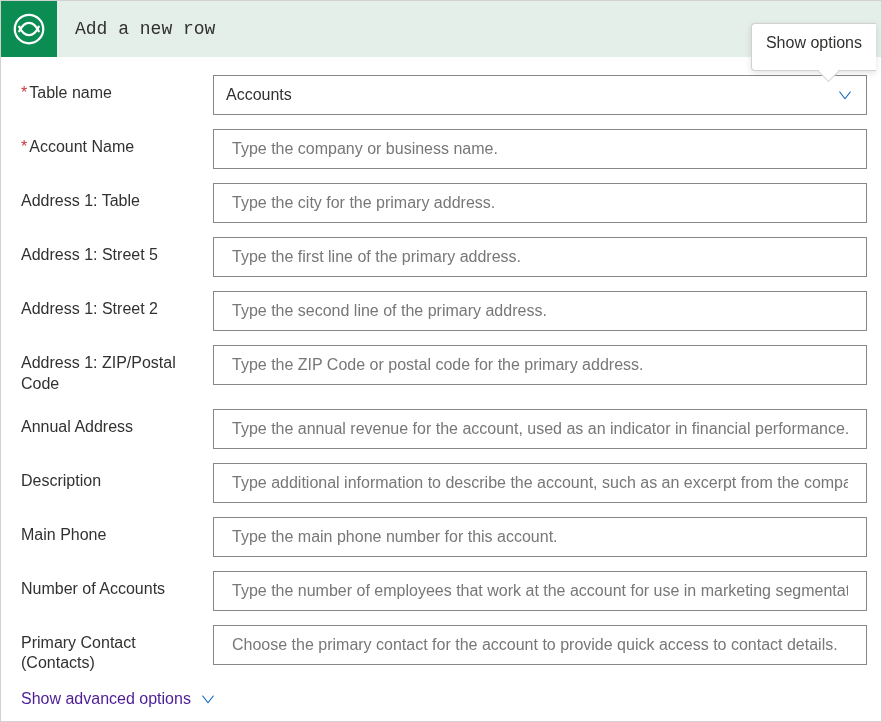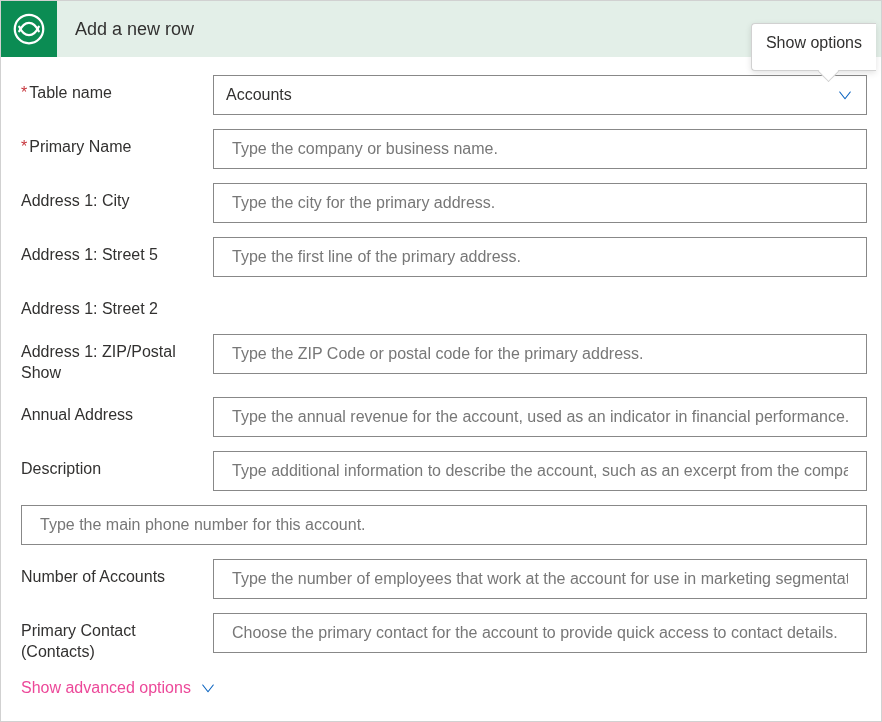--- a/index.html
+++ b/index.html
@@ -35,20 +35,21 @@
     flex-shrink: 0;
   }
   .header-icon svg {
     width: 36px;
     height: 36px;
   }
   .header-title {
     font-size: 18px;
     font-weight: 400;
     padding-left: 18px;
+    font-family: Liberation Mono, monospace;
   }
   .show-options {
     position: absolute;
     top: 22px;
     right: 5px;
     background: #ffffff;
     border: 1px solid #d1d1d1;
     border-right: none;
     box-shadow: 0 2px 6px rgba(0,0,0,0.12);
     padding: 10px 14px 18px 14px;
@@ -125,21 +126,21 @@
     outline: none;
   }
   .text-input::placeholder {
     color: #777777;
     opacity: 1;
   }
   .advanced-link {
     display: inline-flex;
     align-items: center;
     gap: 8px;
-    color: #ec4899;
+    color: #4c1d95;
     font-size: 16px;
     cursor: pointer;
     padding: 2px 0 14px 0;
   }
   .advanced-link .chevron-down svg path { stroke: #0b64c0; }
 </style>
 </head>
 <body>
 
 <div class="container">
@@ -174,51 +175,54 @@
                 <path d="M5 8 L12 17 L19 8" stroke-width="1.5" stroke-linecap="round" stroke-linejoin="round"></path>
               </svg>
           </span>
         </div>
       </div>
     </div>
 
     
     <div class="form-row">
       <div class="label-col">
-        <span class="req-mark">*</span><span>Primary Name</span>
+        <span class="req-mark">*</span><span>Account Name</span>
       </div>
       <div class="input-col">
         <input type="text" class="text-input" placeholder="Type the company or business name." style="">
       </div>
     </div>
 
     
     <div class="form-row">
-      <div class="label-col">Address 1: City</div>
+      <div class="label-col">Address 1: Table</div>
       <div class="input-col">
         <input type="text" class="text-input" placeholder="Type the city for the primary address." style="">
       </div>
     </div>
 
     
     <div class="form-row">
       <div class="label-col">Address 1: Street 5</div>
       <div class="input-col">
         <input type="text" class="text-input" placeholder="Type the first line of the primary address." style="">
       </div>
     </div>
 
     
     <div class="form-row">
       <div class="label-col">Address 1: Street 2</div>
-    </div>
-
-    
-    <div class="form-row">
-      <div class="label-col">Address 1: ZIP/Postal Show</div>
+      <div class="input-col">
+        <input type="text" class="text-input" placeholder="Type the second line of the primary address." style="">
+      </div>
+    </div>
+
+    
+    <div class="form-row">
+      <div class="label-col">Address 1: ZIP/Postal Code</div>
       <div class="input-col">
         <input type="text" class="text-input" placeholder="Type the ZIP Code or postal code for the primary address." style="">
       </div>
     </div>
 
     
     <div class="form-row">
       <div class="label-col">Annual Address</div>
       <div class="input-col">
         <input type="text" class="text-input" placeholder="Type the annual revenue for the account, used as an indicator in financial performance." style="">
@@ -228,20 +232,21 @@
     
     <div class="form-row">
       <div class="label-col">Description</div>
       <div class="input-col">
         <input type="text" class="text-input" placeholder="Type additional information to describe the account, such as an excerpt from the company website." style="">
       </div>
     </div>
 
     
     <div class="form-row">
+      <div class="label-col">Main Phone</div>
       <div class="input-col">
         <input type="text" class="text-input" placeholder="Type the main phone number for this account." style="">
       </div>
     </div>
 
     
     <div class="form-row">
       <div class="label-col">Number of Accounts</div>
       <div class="input-col">
         <input type="text" class="text-input" placeholder="Type the number of employees that work at the account for use in marketing segmentation." style="">

